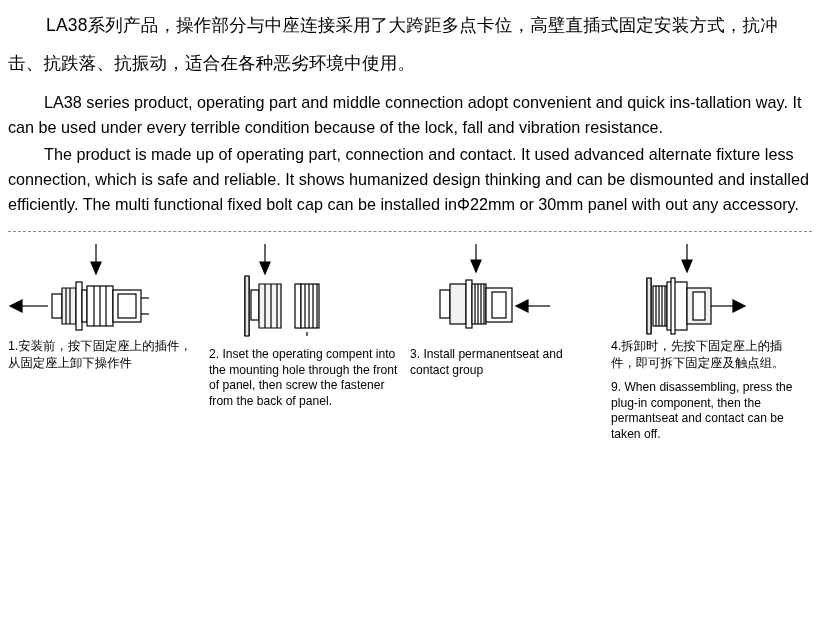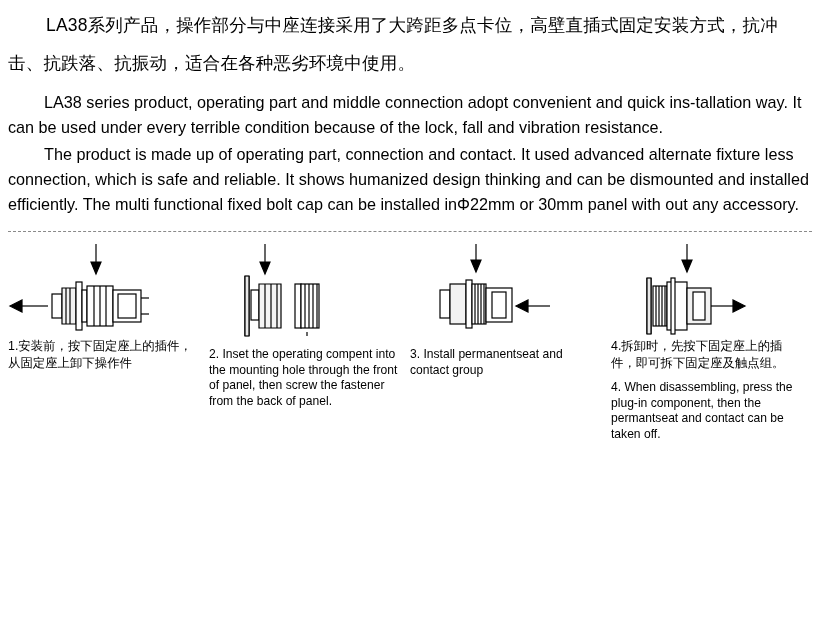--- a/index.html
+++ b/index.html
@@ -227,17 +227,17 @@
 
             <rect x="56" y="44" width="20" height="48" fill="#fff"></rect>
             <rect x="60" y="40" width="4" height="56" fill="#fff"></rect>
 
             <rect x="76" y="50" width="24" height="36" fill="#f2f2f2"></rect>
             <rect x="82" y="54" width="12" height="28" fill="#fff"></rect>
           </g>
         </svg>
       </div>
       <p class="cap-cn">4.拆卸时，先按下固定座上的插件，即可拆下固定座及触点组。</p>
-      <p class="cap-en">4. When disassembling, press the plug-in component, then the permantseat and contact can be taken off.</p>
+      <p class="cap-en">9. When disassembling, press the plug-in component, then the permantseat and contact can be taken off.</p>
     </div>
 
   </div>
 </div>
 
 </body></html>

